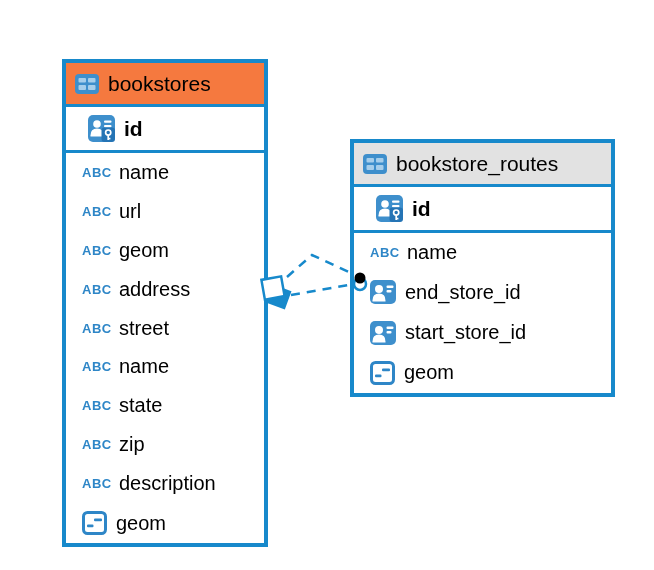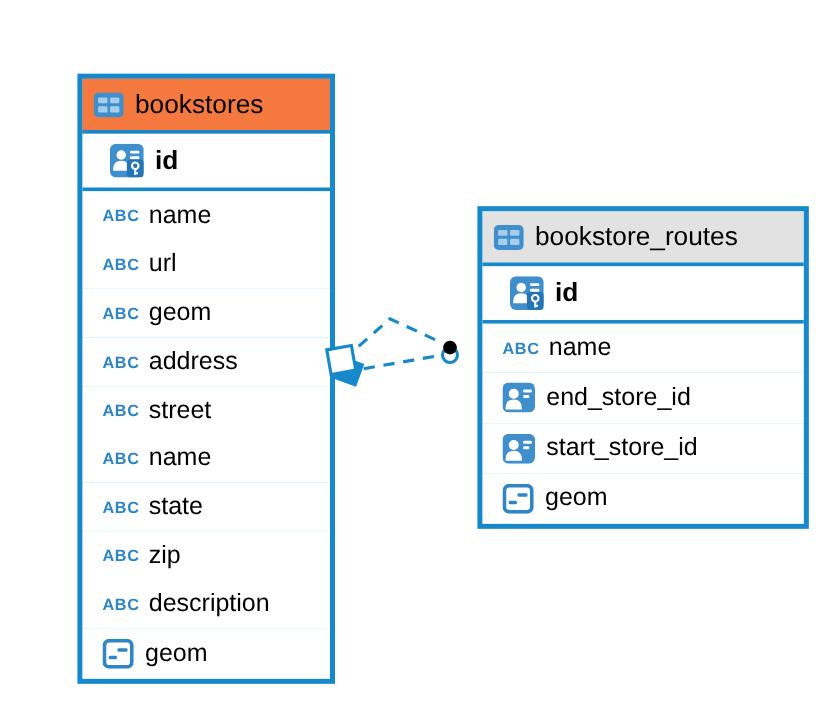--- a/index.html
+++ b/index.html
@@ -9,25 +9,25 @@
     --type-blue:#2E86C7;
     --orange:#F5793F;
     --gray:#E2E2E2;
   }
   html,body{margin:0;padding:0;}
   body{
     width:654px;height:570px;position:relative;background:#ffffff;
     font-family:"Liberation Sans", sans-serif;color:#000;overflow:hidden;
   }
   .er-table{
-    position:absolute;background:#7dd3fc;border:4px solid var(--blue);
+    position:absolute;background:#737373;border:4px solid var(--blue);
     box-sizing:border-box;display:flex;flex-direction:column;
   }
   #table-bookstores{left:62px;top:59px;width:206px;height:488px;}
-  #table-bookstore-routes{left:382px;top:139px;width:265px;height:258px;margin-top:26px;}
+  #table-bookstore-routes{left:350px;top:139px;width:265px;height:258px;}
   .t-header{
     flex:0 0 44px;display:flex;align-items:center;gap:9px;padding-left:9px;
     border-bottom:3px solid var(--blue);box-sizing:border-box;
     font-size:21px;white-space:nowrap;
   }
   .t-header.orange{background:var(--orange);}
   .t-header.gray{background:var(--gray);}
   .pk-row{
     flex:0 0 46px;display:flex;align-items:center;gap:9px;padding-left:22px;
     border-bottom:3px solid var(--blue);box-sizing:border-box;

